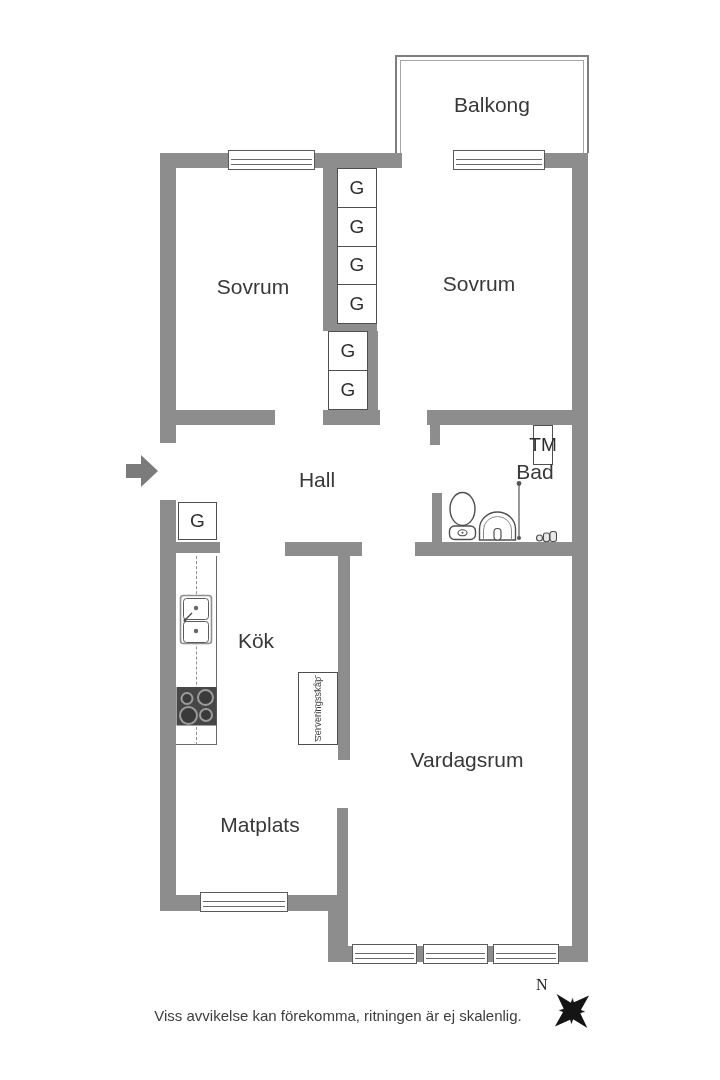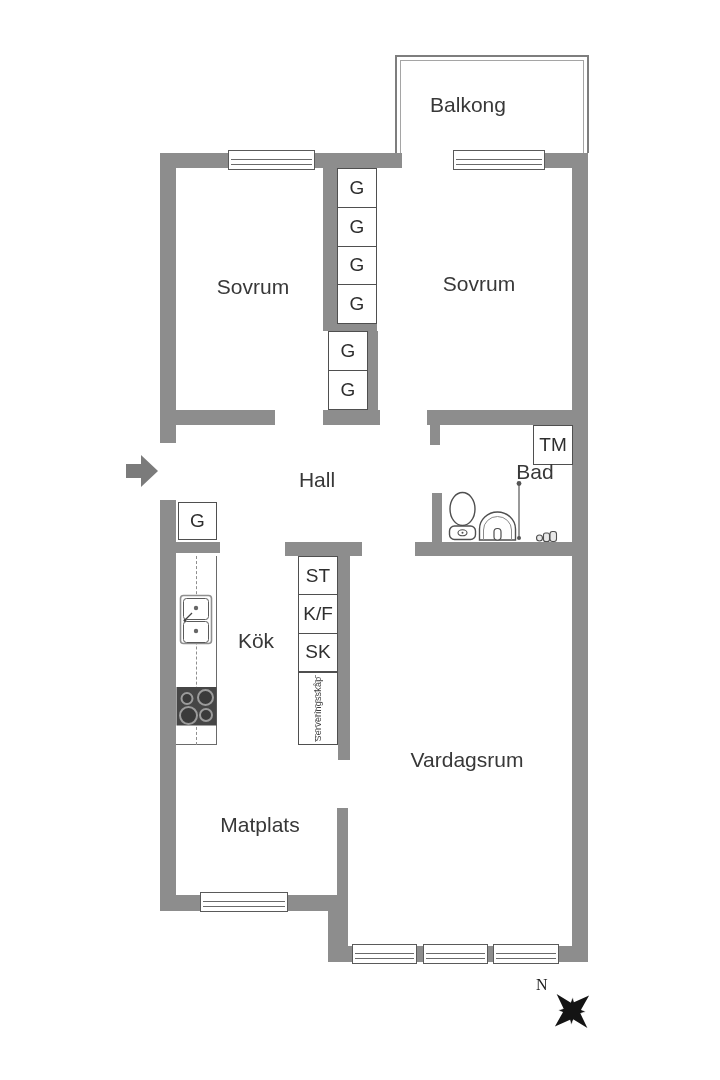--- a/index.html
+++ b/index.html
@@ -30,21 +30,21 @@
   .disclaimer{position:absolute;left:0;top:1007px;width:676px;text-align:center;font-size:15px;color:#3d3d3d;z-index:6;}
 </style>
 </head>
 <body>
 
 <div class="canvas">
 
   <div class="balcony">
     <div class="balcony-inner"></div>
   </div>
-  <div class="room-label" style="left:468px;top:104px;">Balkong</div>
+  <div class="room-label" style="left:492px;top:104px;">Balkong</div>
 
   <div class="wall" style="left:160px;top:153px;width:16px;height:290px;"></div>
   <div class="wall" style="left:160px;top:500px;width:16px;height:411px;"></div>
   <div class="wall" style="left:160px;top:153px;width:68px;height:15px;"></div>
   <div class="wall" style="left:315px;top:153px;width:87px;height:15px;"></div>
   <div class="wall" style="left:545px;top:153px;width:43px;height:15px;"></div>
   <div class="wall" style="left:572px;top:153px;width:16px;height:809px;"></div>
   <div class="wall" style="left:160px;top:895px;width:40px;height:16px;"></div>
   <div class="wall" style="left:288px;top:895px;width:60px;height:16px;"></div>
   <div class="wall" style="left:328px;top:895px;width:20px;height:67px;"></div>
@@ -91,27 +91,22 @@
     <div class="cell">G</div>
     <div class="cell">G</div>
     <div class="cell">G</div>
   </div>
   <div class="cells" style="left:328px;top:331px;width:40px;height:79px;">
     <div class="cell">G</div>
     <div class="cell">G</div>
   </div>
   <div class="minibox" style="left:178px;top:502px;width:39px;height:38px;">G</div>
 
-  <div class="minibox" style="left:533px;top:425px;width:40px;height:40px;">TM</div>
+  <div class="minibox" style="left:533px;top:425px;width:20px;height:40px;">TM</div>
 
-  <div class="cells" style="left:298px;top:556px;width:40px;height:116px;">
-    <div class="cell">ST</div>
-    <div class="cell">K/F</div>
-    <div class="cell">SK</div>
-  </div>
   <div class="serving">
     <div class="dash"></div>
     <div class="lbl">Serveringsskåp</div>
   </div>
 
   <div class="counter"></div>
   <div class="dash-v" style="left:196px;top:556px;height:189px;"></div>
 
   <svg class="layer" width="720" height="1080" viewBox="0 0 720 1080">
 
@@ -168,14 +163,15 @@
 
   <div class="room-label" style="left:253px;top:286px;">Sovrum</div>
   <div class="room-label" style="left:479px;top:283px;">Sovrum</div>
   <div class="room-label" style="left:317px;top:479px;">Hall</div>
   <div class="room-label" style="left:490px;top:471px;margin-left:45px;">Bad</div>
   <div class="room-label" style="left:256px;top:640px;text-align:right;">Kök</div>
   <div class="room-label" style="left:467px;top:747px;margin-top:12px;">Vardagsrum</div>
   <div class="room-label" style="left:260px;top:824px;">Matplats</div>
 
   <div class="compass-n">N</div>
+  <div class="disclaimer">Viss avvikelse kan förekomma, ritningen är ej skalenlig.</div>
 
 </div>
 
 </body></html>

